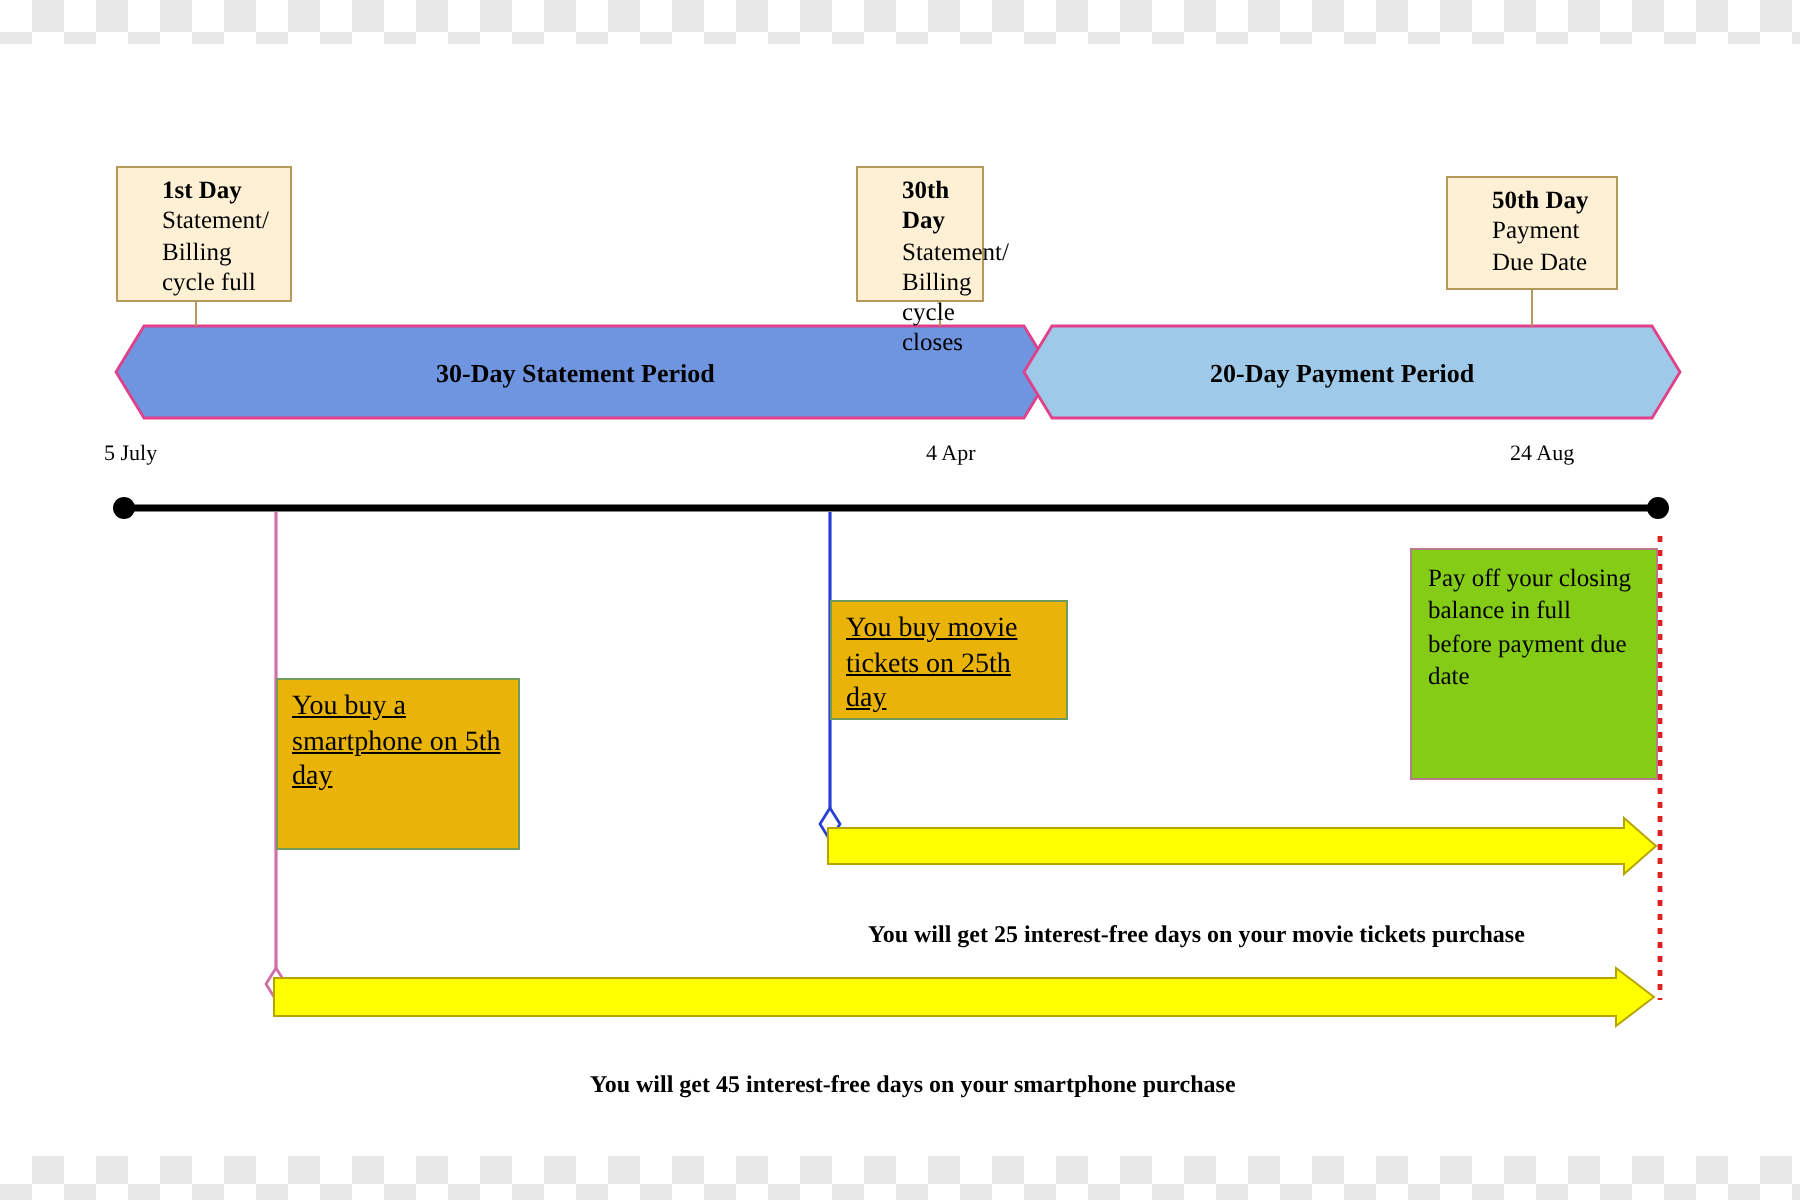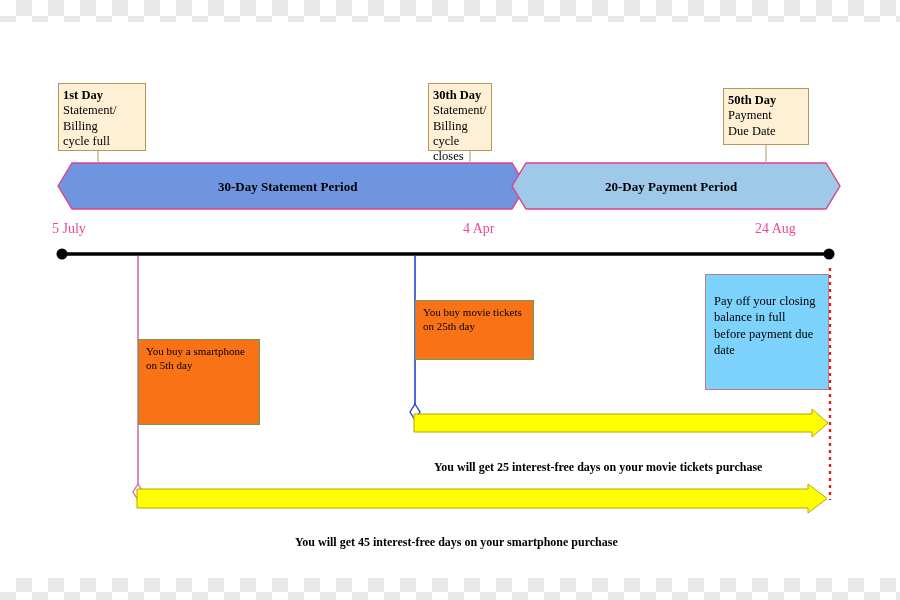--- a/index.html
+++ b/index.html
@@ -26,51 +26,52 @@
   }
 
   
   .callout{
     position:absolute;
     background:#fdf0d5;
     border:1px solid #b39a5b;
     font-size:12.5px;
     line-height:1.22;
     color:#000;
-    padding:4px 6px 4px 4px;
+    padding:4px 6px 4px 22px;
     box-sizing:border-box;
   }
   .callout .ttl{font-weight:bold;display:block;}
 
   
   .greenbox{
     position:absolute;
-    background:#f97316;
+    background:#eab308;
     border:1px solid #6f9c5a;
-    font-size:11px;
+    font-size:14px;
     line-height:1.25;
     color:#000;
     padding:5px 7px;
     box-sizing:border-box;
+    text-decoration:underline;
   }
   
   .pinkbox{
     position:absolute;
-    background:#7dd3fc;
+    background:#84cc16;
     border:1px solid #b97b88;
     font-size:12.5px;
     line-height:1.3;
     color:#000;
-    padding:18px 8px;
+    padding:6px 8px;
     box-sizing:border-box;
   }
   .datelbl{
     position:absolute;
-    font-size:14px;
-    color:#ec4899;
+    font-size:11px;
+    color:#000000;
     text-align:center;
   }
   .yellowtxt{
     position:absolute;
     font-size:12px;
     font-weight:bold;
     color:#000;
     white-space:nowrap;
     margin-top:43px;
   }

